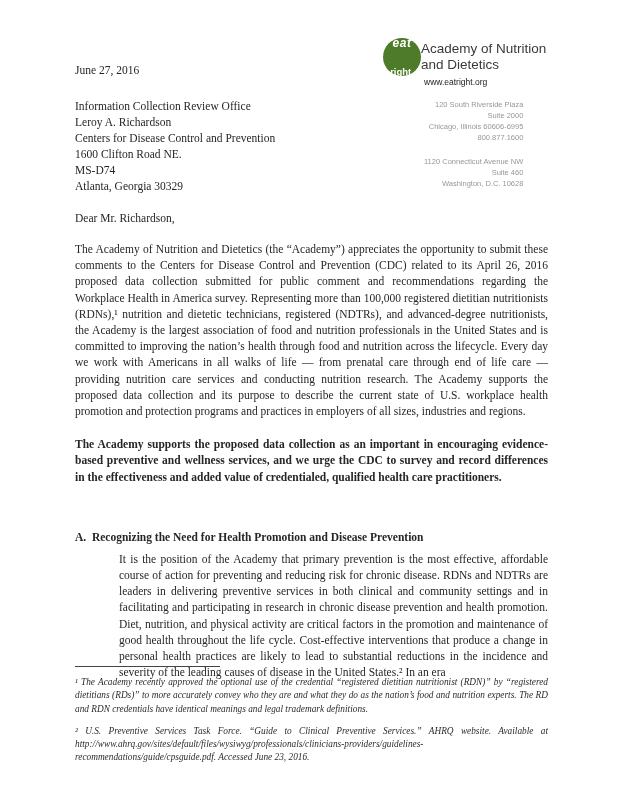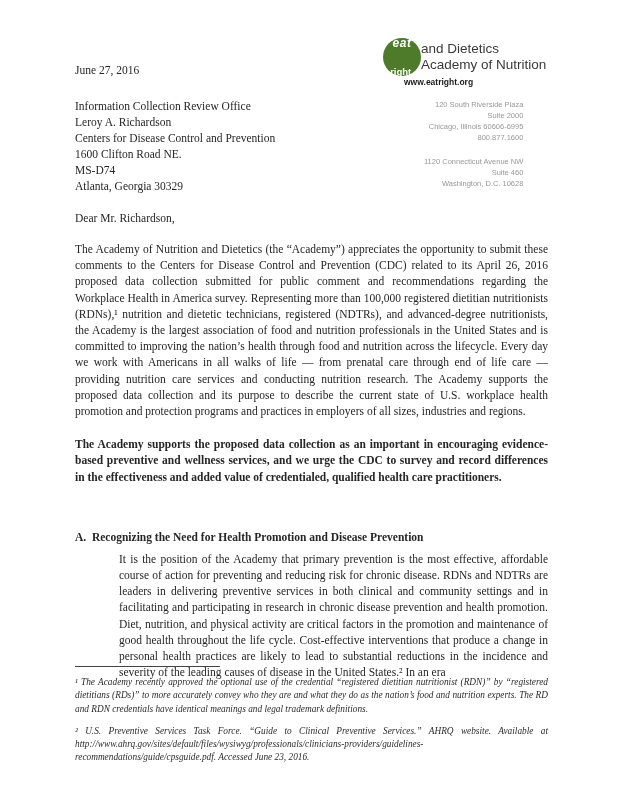--- a/index.html
+++ b/index.html
@@ -56,23 +56,23 @@
   .org-name {
     font-family: "Liberation Sans", sans-serif;
     font-size: 13.5px;
     line-height: 16px;
     color: #3a3a3a;
     padding-top: 3px;
   }
   .website {
     position: absolute;
     top: 77px;
-    left: 404px;
+    left: 424px;
     font-family: "Liberation Sans", sans-serif;
-    font-weight: bold;
+    font-weight: normal;
     font-size: 8.5px;
     color: #1c1c1c;
   }
   .contact {
     position: absolute;
     top: 99px;
     left: 424px;
     font-family: "Liberation Sans", sans-serif;
     font-size: 7.5px;
     line-height: 11px;
@@ -131,22 +131,22 @@
 <body>
 
 <div class="page">
 
   <div class="logo-block">
     <div class="logo-circle" style="background: rgb(78, 123, 42);">
       <span class="logo-eat">eat</span>
       <span class="logo-right">right.</span>
     </div>
     <div class="org-name">
+      <div>Academy of Nutrition</div>
       <div>and Dietetics</div>
-      <div>Academy of Nutrition</div>
     </div>
   </div>
 
   <div class="website">www.eatright.org</div>
 
   <div class="contact">
     <div class="group">
       <div>120 South Riverside Plaza</div>
       <div>Suite 2000</div>
       <div>Chicago, Illinois 60606-6995</div>

